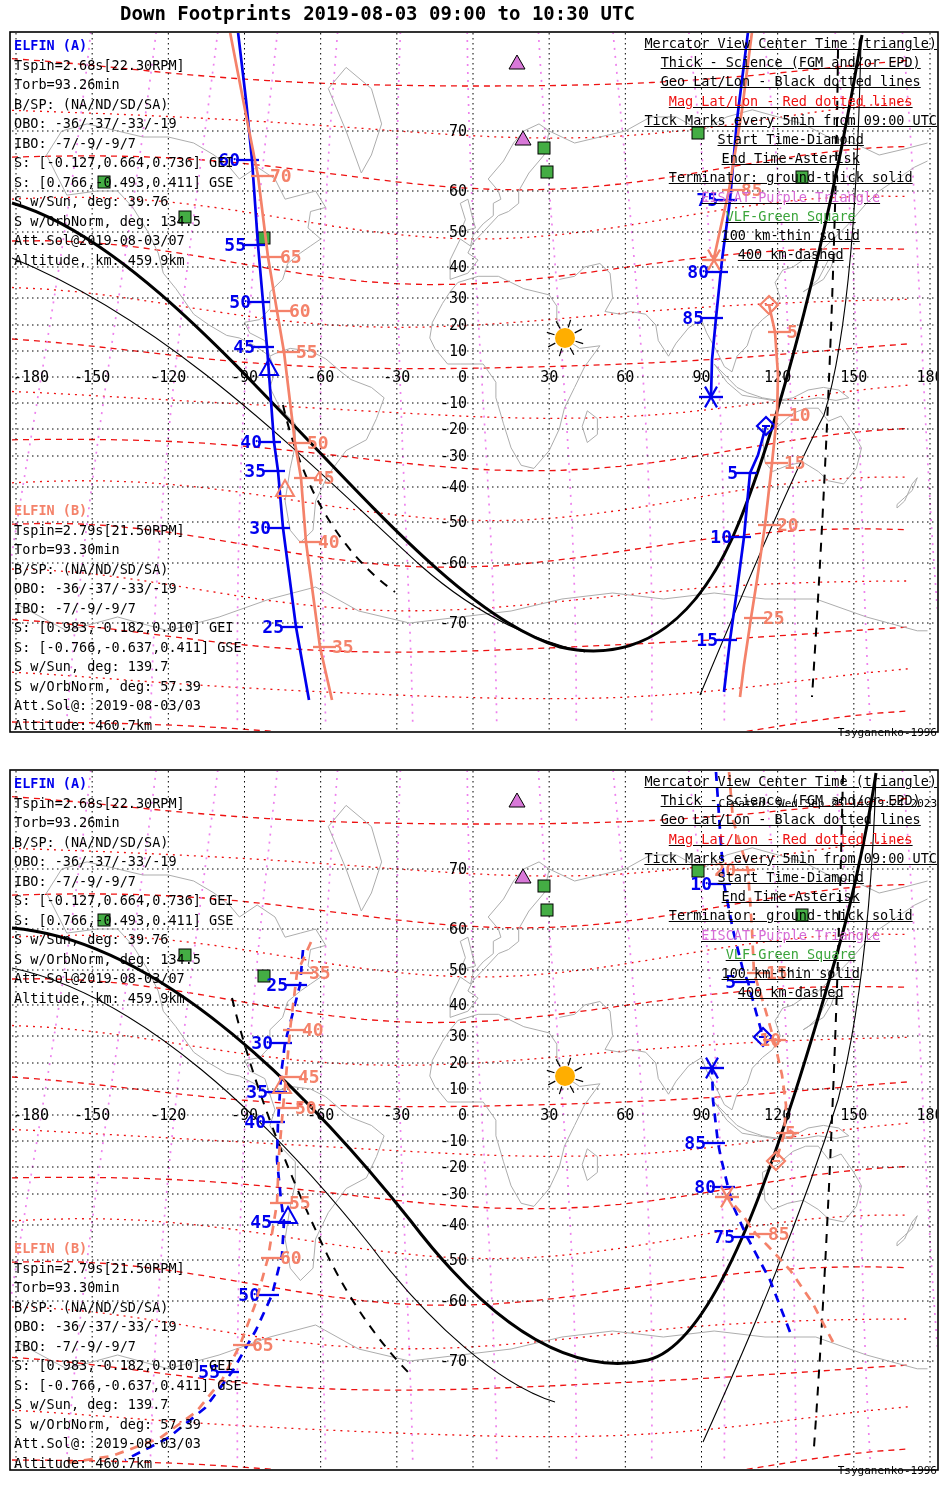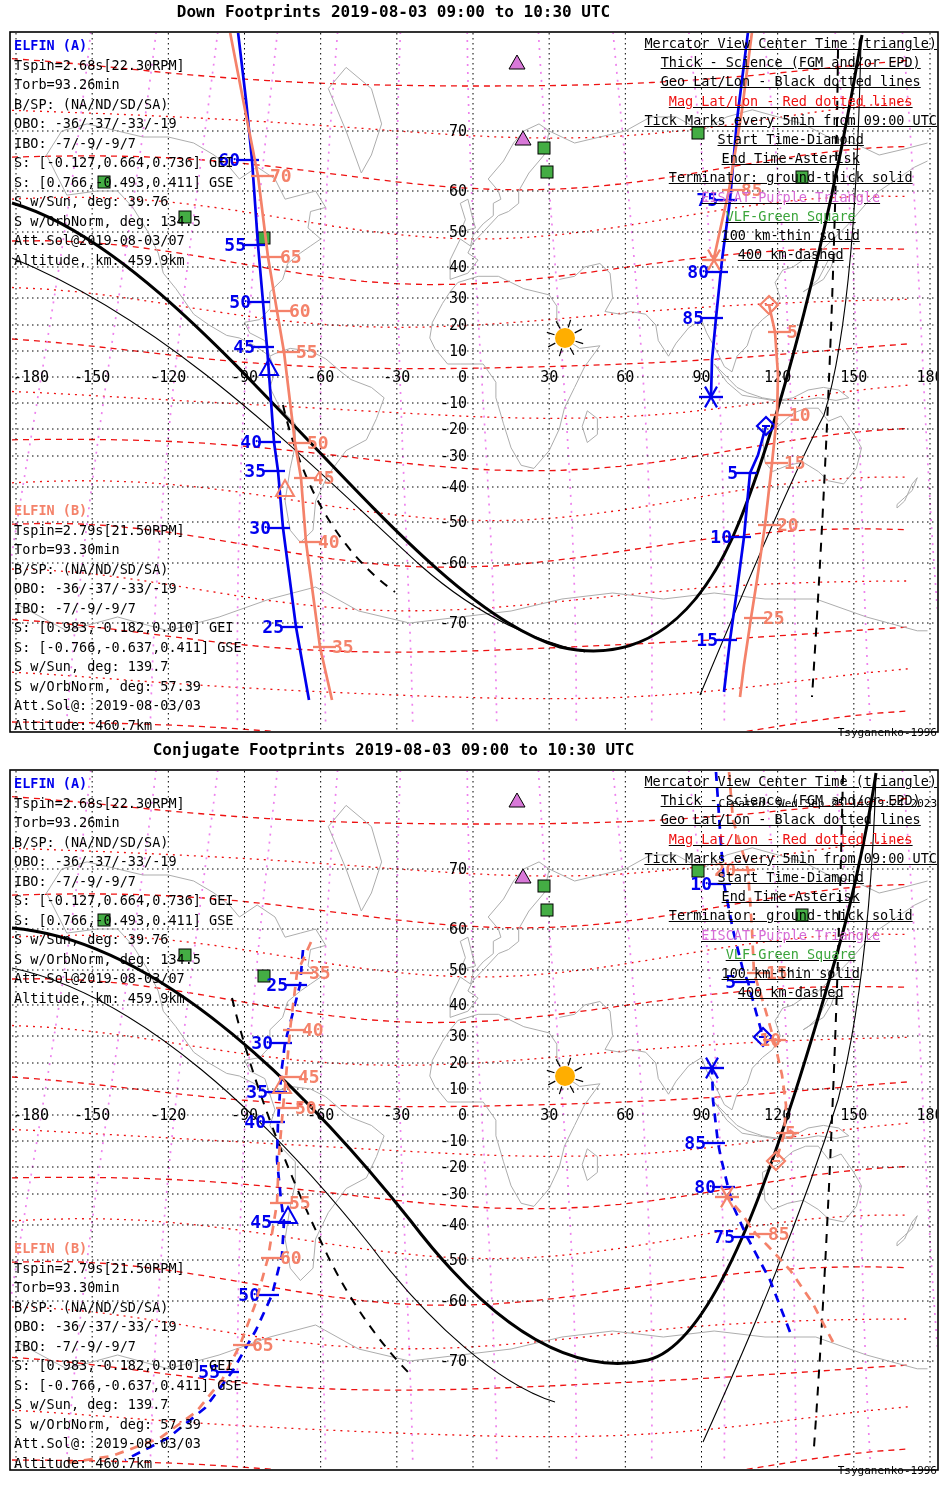--- a/index.html
+++ b/index.html
@@ -1,21 +1,21 @@
 <!DOCTYPE html>
 <html><head>
 <meta charset="utf-8">
 <style>
   html,body{margin:0;padding:0;background:#ffffff;}
   .page{position:relative;width:950px;height:1500px;background:#fff;
         font-family:"DejaVu Sans Mono",monospace;overflow:hidden;color:#000;}
   svg{position:absolute;left:0;top:0;}
   svg text{font-family:"DejaVu Sans Mono",monospace;}
   .ptitle{position:absolute;left:0;width:755px;text-align:center;
-          font-size:16px;font-weight:bold;color:#000;white-space:pre;padding-left:16px;}
+          font-size:19px;font-weight:bold;color:#000;white-space:pre;}
   .info{position:absolute;left:14px;font-size:13.5px;line-height:19.5px;white-space:pre;}
   .legend{position:absolute;right:13px;text-align:center;font-size:13.5px;line-height:19.2px;white-space:pre;text-decoration:underline;}
   .footer{position:absolute;right:13px;text-align:right;font-size:11px;line-height:23.5px;white-space:pre;}
 </style>
 </head>
 <body>
 
 <div class="page">
   <svg id="plot-svg" width="950" height="1500" viewBox="0 0 950 1500">
       <defs>
@@ -414,21 +414,20 @@
         <line x1="772" y1="1161" x2="780" y2="1161" stroke="#F4826A" stroke-width="2"></line>
         <line x1="715" y1="1197" x2="739" y2="1197" stroke="#F4826A" stroke-width="2.2"></line>
         <line x1="721" y1="1186.6076951545867" x2="733" y2="1207.3923048454133" stroke="#F4826A" stroke-width="2.2"></line>
         <line x1="733" y1="1186.6076951545867" x2="721" y2="1207.3923048454133" stroke="#F4826A" stroke-width="2.2"></line>
         <line x1="715" y1="1197" x2="739" y2="1197" stroke="#F4826A" stroke-width="2.2"></line>
       </g>
       <rect x="10" y="770" width="928" height="700" fill="none" stroke="#000" stroke-width="1.6"></rect>
     </svg>
 
   <div class="ptitle" id="title-0" style="top: 2px;">Down Footprints 2019-08-03 09:00 to 10:30 UTC</div>
-  <div class="ptitle" id="title-1" style="top: 740px;">Conjugate Footprints 2019-08-03 09:00 to 10:30 UTC</div>
 
   <div class="info" id="info-a-0" style="top: 36px;"><div style="color: rgb(0, 0, 238); font-weight: bold;">ELFIN (A)</div><div>Tspin=2.68s[22.30RPM]</div><div>Torb=93.26min</div><div>B/SP: (NA/ND/SD/SA)</div><div>OBO: -36/-37/-33/-19</div><div>IBO: -7/-9/-9/7</div><div>S: [-0.127,0.664,0.736] GEI</div><div>S: [0.766,-0.493,0.411] GSE</div><div>S w/Sun, deg: 39.76</div><div>S w/OrbNorm, deg: 134.5</div><div>Att.Sol@2019-08-03/07</div><div>Altitude, km: 459.9km</div></div>
   <div class="info" id="info-b-0" style="top: 501px;"><div style="color: rgb(244, 130, 106); font-weight: bold;">ELFIN (B)</div><div>Tspin=2.79s[21.50RPM]</div><div>Torb=93.30min</div><div>B/SP: (NA/ND/SD/SA)</div><div>OBO: -36/-37/-33/-19</div><div>IBO: -7/-9/-9/7</div><div>S: [0.983,-0.182,0.010] GEI</div><div>S: [-0.766,-0.637,0.411] GSE</div><div>S w/Sun, deg: 139.7</div><div>S w/OrbNorm, deg: 57.39</div><div>Att.Sol@: 2019-08-03/03</div><div>Altitude: 460.7km</div></div>
   <div class="info" id="info-a-1" style="top: 774px;"><div style="color: rgb(0, 0, 238); font-weight: bold;">ELFIN (A)</div><div>Tspin=2.68s[22.30RPM]</div><div>Torb=93.26min</div><div>B/SP: (NA/ND/SD/SA)</div><div>OBO: -36/-37/-33/-19</div><div>IBO: -7/-9/-9/7</div><div>S: [-0.127,0.664,0.736] GEI</div><div>S: [0.766,-0.493,0.411] GSE</div><div>S w/Sun, deg: 39.76</div><div>S w/OrbNorm, deg: 134.5</div><div>Att.Sol@2019-08-03/07</div><div>Altitude, km: 459.9km</div></div>
   <div class="info" id="info-b-1" style="top: 1239px;"><div style="color: rgb(244, 130, 106); font-weight: bold;">ELFIN (B)</div><div>Tspin=2.79s[21.50RPM]</div><div>Torb=93.30min</div><div>B/SP: (NA/ND/SD/SA)</div><div>OBO: -36/-37/-33/-19</div><div>IBO: -7/-9/-9/7</div><div>S: [0.983,-0.182,0.010] GEI</div><div>S: [-0.766,-0.637,0.411] GSE</div><div>S w/Sun, deg: 139.7</div><div>S w/OrbNorm, deg: 57.39</div><div>Att.Sol@: 2019-08-03/03</div><div>Altitude: 460.7km</div></div>
 
   <div class="legend" id="legend-0" style="top: 34px;"><div>Mercator View Center Time (triangle)</div><div>Thick - Science (FGM and/or EPD)</div><div>Geo Lat/Lon - Black dotted lines</div><div style="color: rgb(238, 17, 17);">Mag Lat/Lon - Red dotted lines</div><div>Tick Marks every 5min from 09:00 UTC</div><div>Start Time-Diamond</div><div>End Time-Asterisk</div><div>Terminator: ground-thick solid</div><div style="color: rgb(214, 107, 214);">EISCAT-Purple Triangle</div><div style="color: rgb(58, 165, 58);">VLF-Green Square</div><div>100 km-thin solid</div><div>400 km-dashed</div></div>
   <div class="legend" id="legend-1" style="top: 772px;"><div>Mercator View Center Time (triangle)</div><div>Thick - Science (FGM and/or EPD)</div><div>Geo Lat/Lon - Black dotted lines</div><div style="color: rgb(238, 17, 17);">Mag Lat/Lon - Red dotted lines</div><div>Tick Marks every 5min from 09:00 UTC</div><div>Start Time-Diamond</div><div>End Time-Asterisk</div><div>Terminator: ground-thick solid</div><div style="color: rgb(214, 107, 214);">EISCAT-Purple Triangle</div><div style="color: rgb(58, 165, 58);">VLF-Green Square</div><div>100 km-thin solid</div><div>400 km-dashed</div></div>
 
   <div class="footer" id="footer-0" style="top: 674px;">

